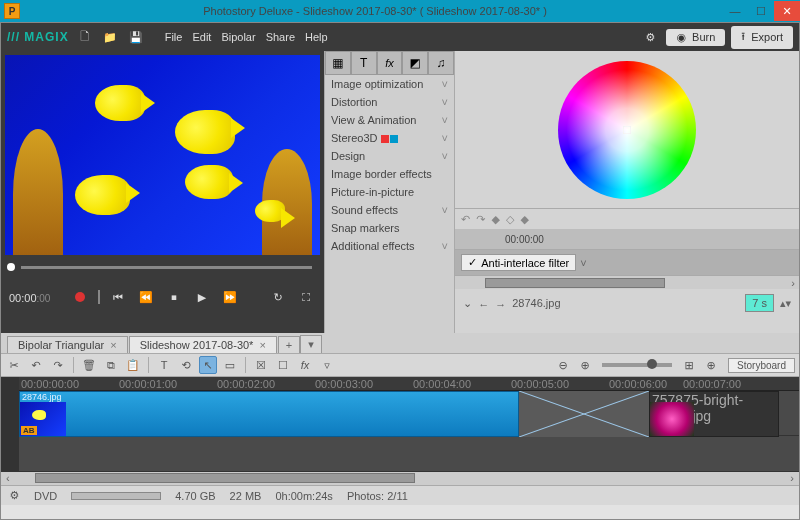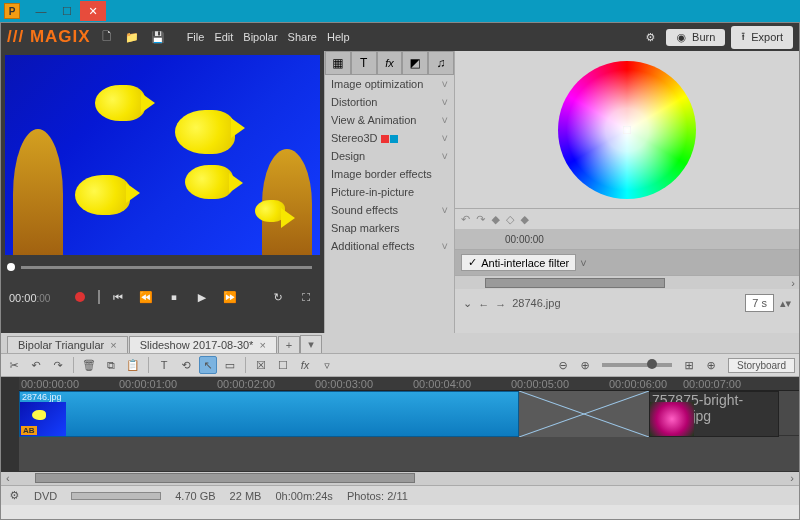--- a/index.html
+++ b/index.html
@@ -5,21 +5,21 @@
 *{margin:0;padding:0;box-sizing:border-box;font-family:Tahoma,Arial,sans-serif;font-size:11px;-webkit-user-select:none}
 body{width:800px;height:520px;background:#0a9bc1;overflow:hidden;display:flex;flex-direction:column}
 .titlebar{height:22px;background:#0a9bc1;display:flex;align-items:center;padding:0 0 0 4px;color:#fff}
 .ticon{width:16px;height:16px;background:#f39c12;border:1px solid #b8740a;display:flex;align-items:center;justify-content:center;font-weight:bold;color:#333;font-size:10px;margin-right:8px}
 .ttitle{flex:1;text-align:center;color:#444;font-size:11px}
 .wbtns{display:flex}
 .wbtn{width:26px;height:20px;display:flex;align-items:center;justify-content:center;cursor:pointer;color:#444}
 .wbtn.close{background:#e74c3c;color:#fff}
 .chrome{flex:1;background:#e3e3e3;display:flex;flex-direction:column;border:1px solid #888}
 .menubar{height:28px;background:#3a3a3a;display:flex;align-items:center;padding:0 6px;gap:6px;color:#ddd}
-.brand{font-weight:bold;letter-spacing:1px;font-size:17px;color:#f97316}
+.brand{font-weight:bold;letter-spacing:1px;font-size:12px;color:#14b8a6}
 .brand:before{content:"/// "}
 .mbtn{width:20px;height:20px;display:flex;align-items:center;justify-content:center;cursor:pointer;color:#ddd}
 .menus{display:flex;gap:10px;margin-left:12px}
 .menus span{cursor:pointer;color:#ddd}
 .mbspace{flex:1}
 .pill{display:flex;align-items:center;background:#e0e0e0;color:#333;padding:2px 10px;border-radius:3px;gap:6px;cursor:pointer}
 
 .top{height:282px;display:flex}
 .preview{width:323px;background:#3a3a3a;display:flex;flex-direction:column}
 .pcanvas{height:200px;background:linear-gradient(135deg,#0814b5 0%,#0518d4 30%,#0c2ce6 60%,#143dff 100%);position:relative;overflow:hidden;margin:4px}
@@ -56,21 +56,21 @@
 .wheel:after{content:"";position:absolute;inset:0;border-radius:50%;background:radial-gradient(circle,#fff 0%,rgba(255,255,255,.8) 22%,transparent 62%)}
 .wheel .c{position:absolute;left:50%;top:50%;width:8px;height:8px;margin:-4px;border:1px solid #000}
 .rtool{height:20px;display:flex;align-items:center;gap:6px;padding:0 6px;color:#888}
 .rtime{height:20px;background:#bdbdbd;display:flex;align-items:center;padding-left:50px;font-size:10px;color:#444}
 .rtrack{height:26px;background:#b0b0b0;display:flex;align-items:center;padding:0 6px;border-top:1px solid #aaa}
 .rchk{background:#eee;border:1px solid #999;padding:1px 6px;font-size:10px;display:flex;align-items:center;gap:4px}
 .rscroll{height:14px;background:#ccc;border-top:1px solid #aaa;display:flex;align-items:center}
 .rscroll .th{margin-left:30px;width:180px;height:10px;background:#9a9a9a;border:1px solid #777}
 .rfoot{height:28px;display:flex;align-items:center;padding:0 8px;gap:6px;color:#555;font-size:11px}
 .rfoot .sp{flex:1}
-.dur{background:#ffffff;border:1px solid #888;padding:2px 6px}
+.dur{background:#5eead4;border:1px solid #888;padding:2px 6px}
 
 .dtabs{height:20px;background:#cfcfcf;display:flex;align-items:flex-end;padding-left:6px}
 .dtab{background:#d8d8d8;border:1px solid #999;border-bottom:none;padding:2px 10px;margin-right:1px;display:flex;align-items:center;gap:6px;color:#444;font-size:10.5px}
 .dtab.active{background:#e8e8e8}
 .dtab .x{color:#777;cursor:pointer}
 .dplus{padding:2px 7px;border:1px solid #999;border-bottom:none;background:#d8d8d8;color:#666;cursor:pointer}
 
 .tb{height:24px;background:#d8d8d8;border-top:1px solid #aaa;border-bottom:1px solid #aaa;display:flex;align-items:center;padding:0 4px;gap:4px;color:#555}
 .tb .i{width:18px;height:18px;display:flex;align-items:center;justify-content:center;cursor:pointer;border-radius:2px}
 .tb .vsep{width:1px;height:16px;background:#aaa;margin:0 2px}
@@ -102,20 +102,21 @@
 
 .sb{height:20px;background:#d8d8d8;display:flex;align-items:center;padding:0 8px;gap:14px;color:#555;font-size:10px;border-top:1px solid #aaa}
 .gear{display:inline-flex;width:11px;height:11px;align-items:center;justify-content:center}
 .ico{font-family:Arial}
 </style>
 </head>
 <body>
 
 <div class="titlebar">
   <div class="ticon">P</div>
+  <div class="ttitle">Photostory Deluxe - Slideshow 2017-08-30* ( Slideshow 2017-08-30* )</div>
   <div class="wbtns">
     <div class="wbtn">—</div>
     <div class="wbtn">☐</div>
     <div class="wbtn close">✕</div>
   </div>
 </div>
 
 <div class="chrome">
 
   <div class="menubar">

